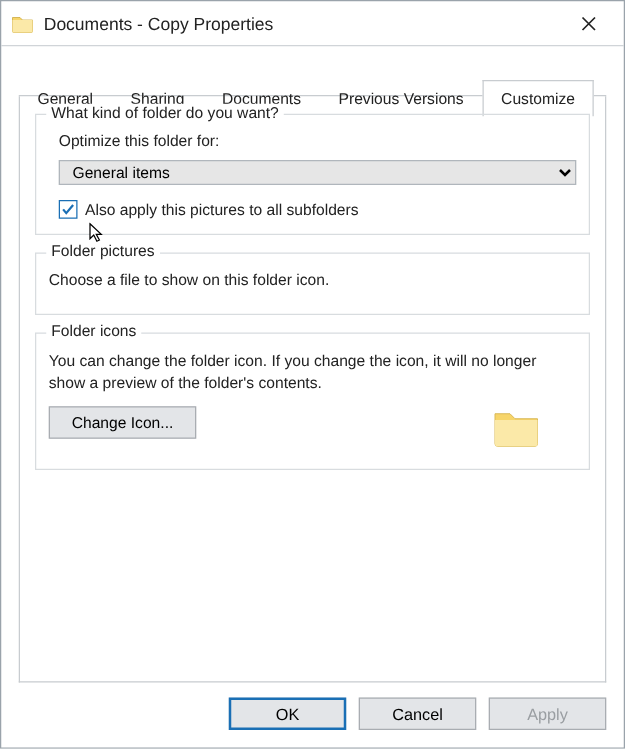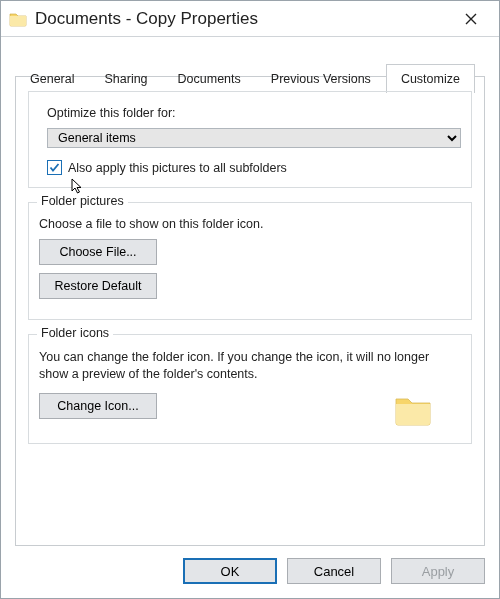--- a/index.html
+++ b/index.html
@@ -29,21 +29,21 @@
     align-items: center;
     padding: 0 8px;
     border-bottom: 1px solid #d0d4d8;
   }
   .title-icon {
     width: 18px; height: 18px;
     margin-right: 8px;
     position: relative;
   }
   .title-icon svg { display:block; }
-  .title-text { font-size: 17px; }
+  .title-text { font-size: 14px; }
   .close-btn {
     margin-left: auto;
     width: 40px; height: 28px;
     display:flex; align-items:center; justify-content:center;
     font-size: 16px;
   }
   .content {
     padding: 10px 14px 0 14px;
     flex: 1;
     display:flex;
@@ -195,20 +195,21 @@
       <div class="tab">General</div>
       <div class="tab">Sharing</div>
       <div class="tab">Documents</div>
       <div class="tab">Previous Versions</div>
       <div class="tab active">Customize</div>
     </div>
 
     <div class="tabpanel">
 
       <div class="group">
+        <span class="group-legend">What kind of folder do you want?</span>
         <div class="indent">
           <div class="label-line">Optimize this folder for:</div>
           <div class="select-row">
             <select>
               <option>General items</option>
             </select>
           </div>
           <div class="chk-row">
             <span class="chk-box">
               <svg width="11" height="11" viewBox="0 0 11 11">
@@ -221,24 +222,20 @@
                 <path d="M1 1 L1 13 L4 10 L6.5 15 L8.5 14 L6 9.5 L10 9.5 Z" fill="#fff" stroke="#000" stroke-width="1"></path>
               </svg>
             </span>
           </div>
         </div>
       </div>
 
       <div class="group">
         <span class="group-legend">Folder pictures</span>
         <div class="label-line">Choose a file to show on this folder icon.</div>
-        <div class="btn-stack">
-          <button class="btn">Choose File...</button>
-          <button class="btn">Restore Default</button>
-        </div>
       </div>
 
       <div class="group folder-icons-group">
         <span class="group-legend">Folder icons</span>
         <div class="fi-text">You can change the folder icon. If you change the icon, it will no longer show a preview of the folder's contents.</div>
         <div class="fi-row">
           <button class="btn">Change Icon...</button>
           <span class="fi-iconbox">
             <svg width="40" height="36" viewBox="0 0 40 36">
               <path d="M3 6 h12 l4 4 h18 v20 a2 2 0 0 1 -2 2 h-30 a2 2 0 0 1 -2 -2 z" fill="#f7d56a" stroke="#d9b957" stroke-width="0.8"></path>

